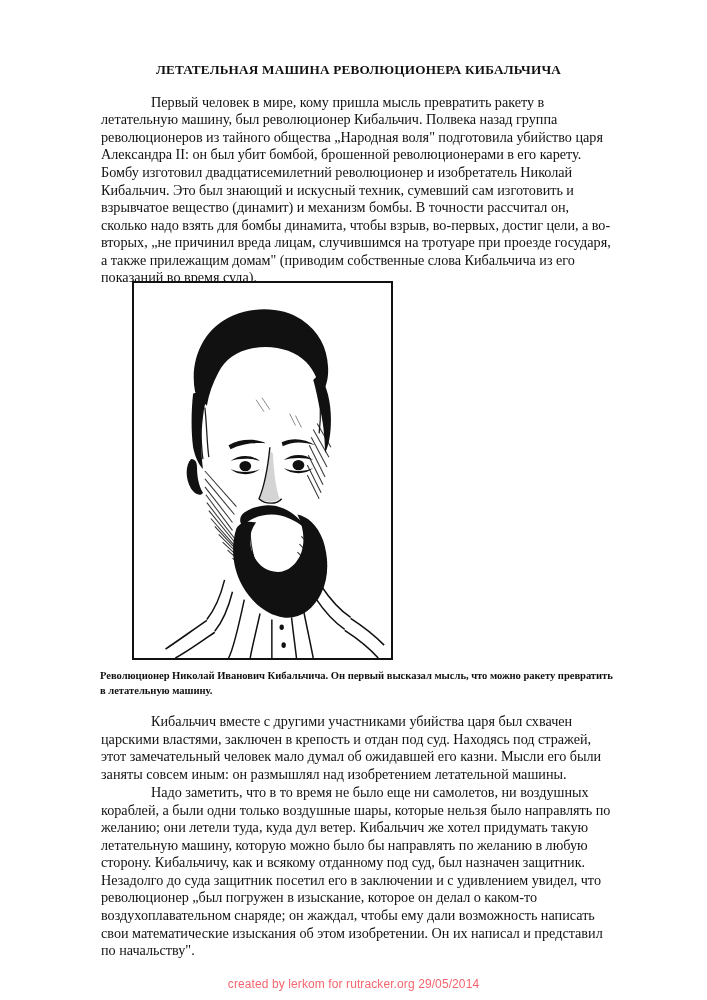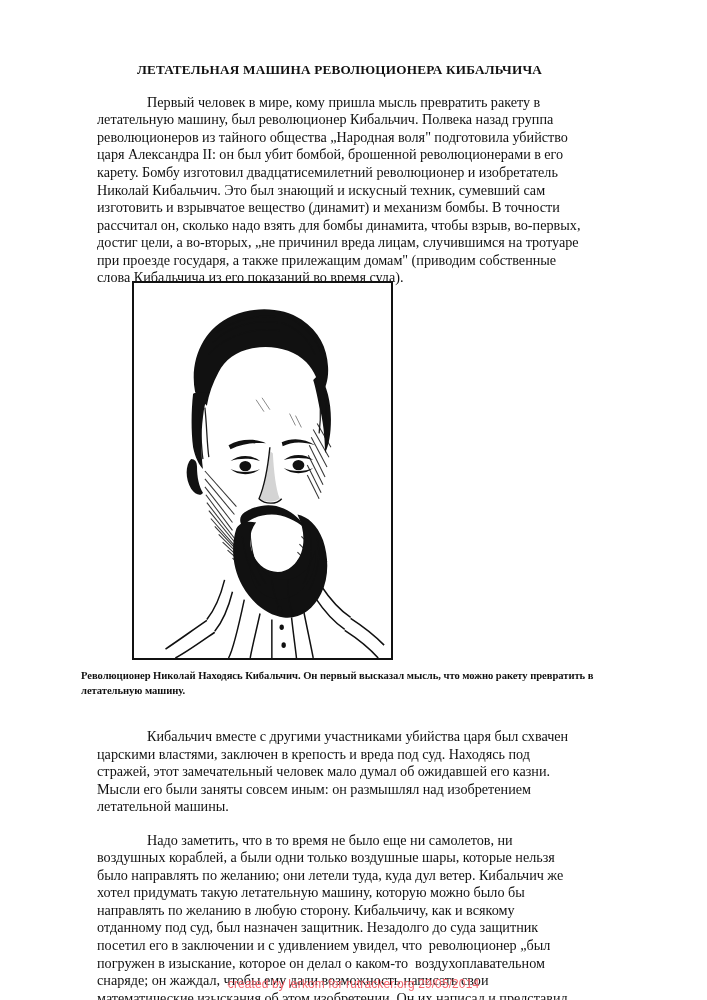--- a/index.html
+++ b/index.html
@@ -18,38 +18,38 @@
   }
   .page {
     position: relative;
     width: 707px;
     height: 1000px;
     box-sizing: border-box;
     padding: 0;
   }
   .content {
     position: absolute;
-    left: 81px;
+    left: 100px;
     top: 0;
     width: 517px;
   }
   .doc-title {
     font-size: 13.2px;
     font-weight: bold;
     text-align: center;
     letter-spacing: 0.2px;
     margin: 0;
     padding-top: 62px;
     line-height: 1.2;
   }
   .body-par {
     font-size: 14.2px;
     line-height: 17.55px;
     text-align: left;
-    margin: 16px;
+    margin: 1px;
     text-indent: 50px;
     white-space: pre-wrap;
     word-spacing: -0.1px;
   }
   .par-first {
     margin-top: 16px;
   }
   .figure-frame {
     position: absolute;
     left: 132px;
@@ -234,23 +234,23 @@
           <path d="M124 118 L132 130"></path>
             <path d="M130 116 L138 128"></path>
           <path d="M158 132 L164 144"></path>
             <path d="M164 134 L170 146"></path>
         </g>
       </g>
     </svg>
   </div>
 
   <div class="content">
-    <p class="caption">Революционер Николай Находясь Кибальчич. Он первый высказал мысль, что можно ракету превратить в летательную машину.</p>
+    <p class="caption">Революционер Николай Иванович Кибальчича. Он первый высказал мысль, что можно ракету превратить в летательную машину.</p>
 
     <div class="after-figure">
-      <p class="body-par">Кибальчич вместе с другими участниками убийства царя был схвачен царскими властями, заключен в крепость и вреда под суд. Находясь под стражей, этот замечательный человек мало думал об ожидавшей его казни. Мысли его были заняты совсем иным: он размышлял над изобретением летательной машины.</p>
+      <p class="body-par">Кибальчич вместе с другими участниками убийства царя был схвачен царскими властями, заключен в крепость и отдан под суд. Находясь под стражей, этот замечательный человек мало думал об ожидавшей его казни. Мысли его были заняты совсем иным: он размышлял над изобретением летательной машины.</p>
       <p class="body-par">Надо заметить, что в то время не было еще ни самолетов, ни воздушных кораблей, а были одни только воздушные шары, которые нельзя было направлять по желанию; они летели туда, куда дул ветер. Кибальчич же хотел придумать такую летательную машину, которую можно было бы направлять по желанию в любую сторону. Кибальчичу, как и всякому отданному под суд, был назначен защитник. Незадолго до суда защитник посетил его в заключении и с удивлением увидел, что  революционер „был погружен в изыскание, которое он делал о каком-то  воздухоплавательном снаряде; он жаждал, чтобы ему дали возможность написать свои математические изыскания об этом изобретении. Он их написал и представил по начальству".</p>
     </div>
   </div>
 
   <div class="footer">created by lerkom for rutracker.org 29/05/2014</div>
 
 </div>
 
 </body></html>

